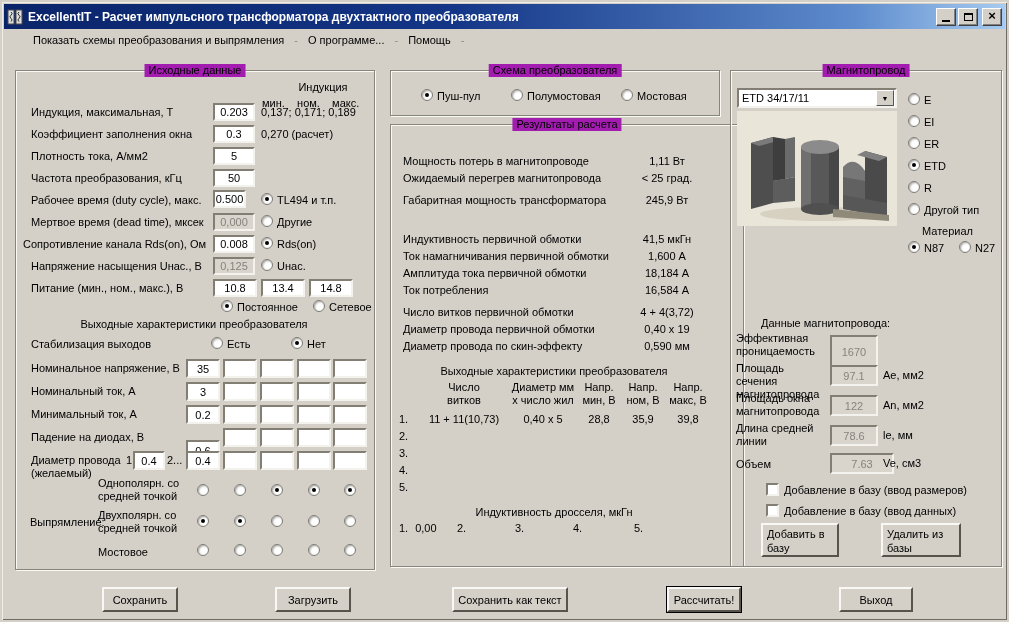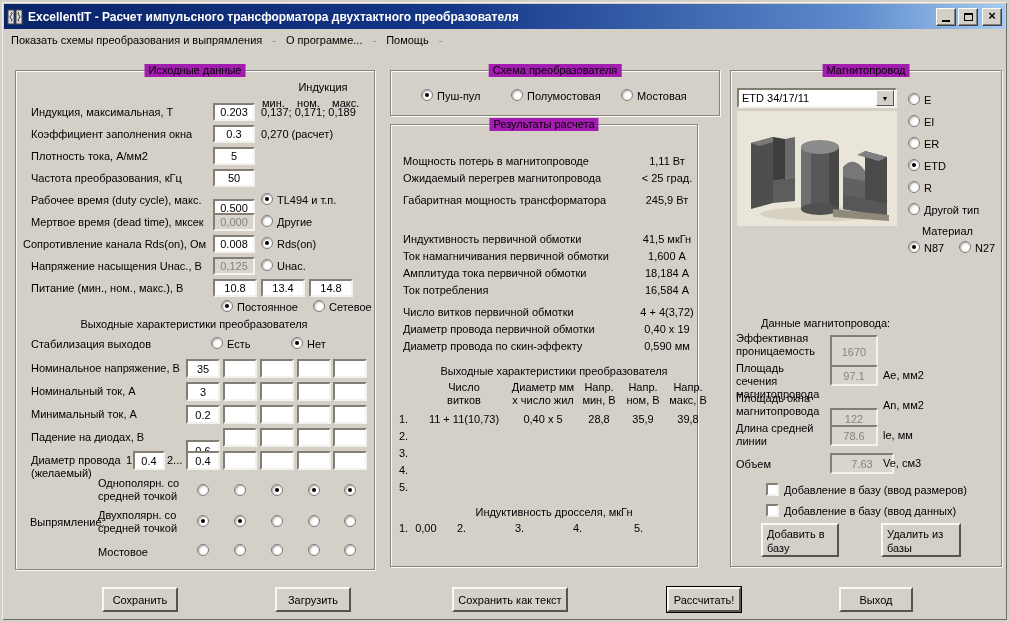--- a/index.html
+++ b/index.html
@@ -16,21 +16,21 @@
   .title-text{color:#fff;font-weight:bold;font-size:12px;white-space:nowrap;flex:1;overflow:hidden}
   .win-controls{display:flex;gap:2px;align-items:center}
   .winbtn{width:18px;height:16px;background:#d4d0c8;border:1px solid;border-color:#fff #404040 #404040 #fff;
     box-shadow:inset -1px -1px 0 #808080;display:flex;align-items:center;justify-content:center;position:relative}
   .winbtn.close{margin-left:2px}
   .g-min{width:8px;height:2px;background:#000;margin-top:8px}
   .g-max{width:9px;height:8px;border:1px solid #000;border-top-width:2px;box-sizing:border-box}
   .g-x{font-size:13px;font-weight:bold;line-height:1;margin-top:-2px}
   
   .menubar{position:absolute;left:2px;top:27px;right:2px;height:22px;background:#d4d0c8;
-    display:flex;align-items:center;padding-left:4px;gap:7px}
+    display:flex;align-items:center;padding-left:26px;gap:7px}
   .menu-item{padding:2px 3px;white-space:nowrap}
   .menu-sep{color:#8f8d86}
   
   .gb{position:absolute;border:1px solid #87847b;box-shadow:inset 1px 1px 0 #fbf9f4, 1px 1px 0 #fbf9f4;box-sizing:border-box}
   .gb-label{position:absolute;top:-7px;left:50%;transform:translateX(-50%);background:#a21caf;padding:0 4px;white-space:nowrap;line-height:13px}
   
   .lbl{position:absolute;white-space:nowrap;line-height:13px}
   .lbl.pre{white-space:pre}
   .lbl.wrap{white-space:normal}
   .lbl.c{text-align:center}
@@ -115,21 +115,21 @@
     <input class="inp" style="left: 197px; top: 54px; width: 42px; height: 18px;" readonly="" value="0.3">
     <div class="lbl" style="left:245px;top:57px">0,270 (расчет)</div>
 
     <div class="lbl" style="left:15px;top:79px">Плотность тока, А/мм2</div>
     <input class="inp" style="left: 197px; top: 76px; width: 42px; height: 18px;" readonly="" value="5">
 
     <div class="lbl" style="left:15px;top:101px">Частота преобразования, кГц</div>
     <input class="inp" style="left: 197px; top: 98px; width: 42px; height: 18px;" readonly="" value="50">
 
     <div class="lbl" style="left:15px;top:123px">Рабочее время (duty cycle), макс.</div>
-    <input class="inp" style="left: 197px; top: 128px; width: 42px; height: 18px;" readonly="" value="0.500">
+    <input class="inp" style="left: 197px; top: 119px; width: 33px; height: 18px;" readonly="" value="0.500">
     <span class="radio on" style="left:245px;top:122px"></span>
     <div class="lbl" style="left:261px;top:123px">TL494 и т.п.</div>
 
     <div class="lbl" style="left:15px;top:145px">Мертвое время (dead time), мксек</div>
     <input class="inp dis" style="left: 197px; top: 142px; width: 42px; height: 18px;" readonly="" value="0,000">
     <span class="radio" style="left:245px;top:144px"></span>
     <div class="lbl" style="left:261px;top:145px">Другие</div>
 
     <div class="lbl" style="left:7px;top:167px">Сопротивление канала Rds(on), Ом</div>
     <input class="inp" style="left: 197px; top: 164px; width: 42px; height: 18px;" readonly="" value="0.008">
@@ -222,21 +222,21 @@
   <div class="gb" style="left:388px;top:68px;width:330px;height:46px">
     <span class="gb-label">Схема преобразователя</span>
     <span class="radio on" style="left:30px;top:18px"></span>
     <div class="lbl" style="left:46px;top:19px">Пуш-пул</div>
     <span class="radio" style="left:120px;top:18px"></span>
     <div class="lbl" style="left:136px;top:19px">Полумостовая</div>
     <span class="radio" style="left:230px;top:18px"></span>
     <div class="lbl" style="left:246px;top:19px">Мостовая</div>
   </div>
 
-  <div class="gb" style="left:388px;top:122px;width:308px;height:443px">
+  <div class="gb" style="left:388px;top:122px;width:354px;height:443px">
     <span class="gb-label">Результаты расчета</span>
 
     <div class="rrow" style="top:30px"><span>Мощность потерь в магнитопроводе</span><span class="rval">1,11 Вт</span></div>
     <div class="rrow" style="top:47px"><span>Ожидаемый перегрев магнитопровода</span><span class="rval">&lt; 25 град.</span></div>
     <div class="rrow" style="top:69px"><span>Габаритная мощность трансформатора</span><span class="rval">245,9 Вт</span></div>
     <div class="rrow" style="top:108px"><span>Индуктивность первичной обмотки</span><span class="rval">41,5 мкГн</span></div>
     <div class="rrow" style="top:125px"><span>Ток намагничивания первичной обмотки</span><span class="rval">1,600 А</span></div>
     <div class="rrow" style="top:142px"><span>Амплитуда тока первичной обмотки</span><span class="rval">18,184 А</span></div>
     <div class="rrow" style="top:159px"><span>Ток потребления</span><span class="rval">16,584 А</span></div>
     <div class="rrow" style="top:181px"><span>Число витков первичной обмотки</span><span class="rval">4 + 4(3,72)</span></div>
@@ -361,21 +361,21 @@
     <div class="lbl" style="left:244px;top:171px">N27</div>
 
     <div class="lbl" style="left:30px;top:246px">Данные магнитопровода:</div>
 
     <div class="lbl wrap" style="left:5px;top:261px;width:92px">Эффективная проницаемость</div>
     <input class="inp dis" style="left: 99px; top: 264px; width: 48px; height: 34px;" readonly="" value="1670">
     <div class="lbl wrap" style="left:5px;top:291px;width:92px">Площадь сечения магнитопровода</div>
     <input class="inp dis" style="left: 99px; top: 294px; width: 48px; height: 21px;" readonly="" value="97.1">
     <div class="lbl" style="left:152px;top:298px">Ае, мм2</div>
     <div class="lbl wrap" style="left:5px;top:321px;width:92px">Площадь окна магнитопровода</div>
-    <input class="inp dis" style="left: 99px; top: 324px; width: 48px; height: 21px; margin-top: 13px;" readonly="" value="122">
+    <input class="inp dis" style="left: 99px; top: 324px; width: 48px; height: 21px;" readonly="" value="122">
     <div class="lbl" style="left:152px;top:328px">Аn, мм2</div>
     <div class="lbl wrap" style="left:5px;top:351px;width:92px">Длина средней линии</div>
     <input class="inp dis" style="left: 99px; top: 354px; width: 48px; height: 21px;" readonly="" value="78.6">
     <div class="lbl" style="left:152px;top:358px">le, мм</div>
     <div class="lbl" style="left:5px;top:387px">Объем</div>
     <input class="inp dis" style="left: 99px; top: 382px; width: 64px; height: 21px;" readonly="" value="7.63">
     <div class="lbl" style="left:152px;top:386px">Ve, см3</div>
 
     <span class="chk" style="left:35px;top:412px"></span>
     <div class="lbl" style="left:53px;top:413px">Добавление в базу (ввод размеров)</div>

